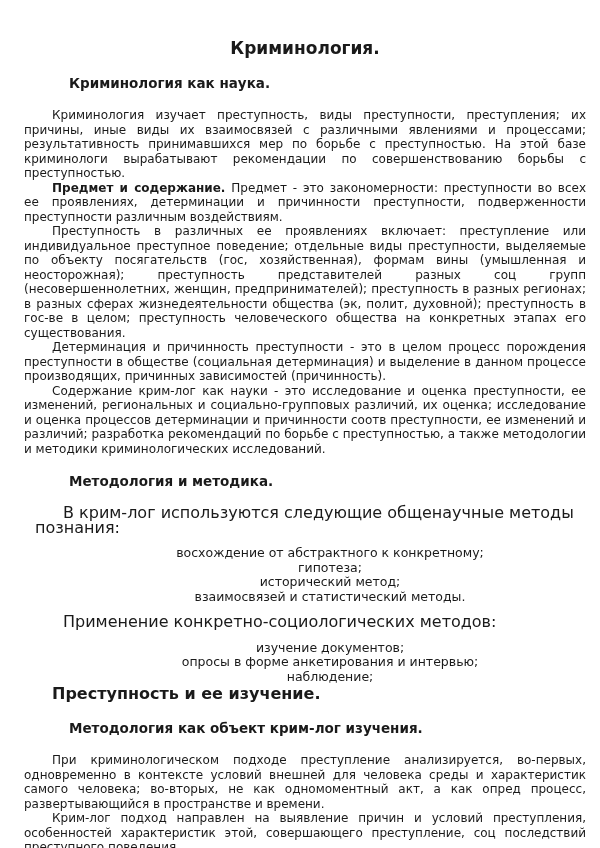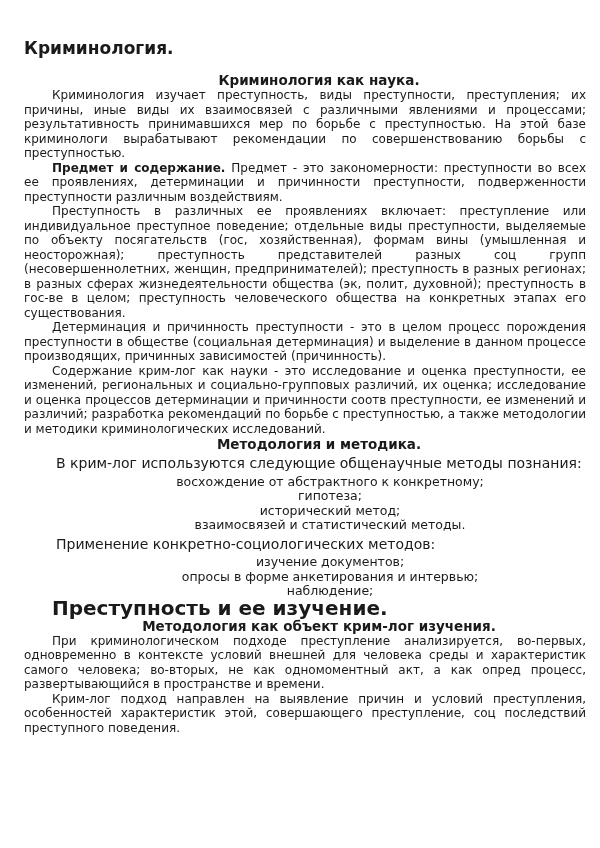--- a/index.html
+++ b/index.html
@@ -18,49 +18,48 @@
     box-sizing: border-box;
     width: 600px;
     height: 848px;
     padding: 38px 14px 0 24px;
     background: #ffffff;
   }
   .doc-title {
     font-size: 17px;
     line-height: 20px;
     font-weight: bold;
-    text-align: left;
+    text-align: center;
     margin: 0 0 14px 0;
   }
   .h2 {
     font-size: 13.5px;
     line-height: 16px;
     font-weight: bold;
     text-indent: 28px;
-    margin: 0;
-    text-align: center;
+    margin: 17px;
   }
   .section-title {
-    font-size: 20px;
+    font-size: 16px;
     line-height: 19px;
     font-weight: bold;
     text-indent: 28px;
     margin: 0;
   }
   p.body {
     font-size: 12px;
     line-height: 14.5px;
     margin: 0;
     text-indent: 28px;
     text-align: justify;
   }
   p.intro {
-    font-size: 14px;
+    font-size: 16px;
     line-height: 14.5px;
-    margin: 4px;
+    margin: 11px;
     text-indent: 28px;
     text-align: left;
   }
   .lead-bold {
     font-weight: bold;
   }
   ul.plain {
     list-style: none;
     margin: 0;
     padding: 0;

